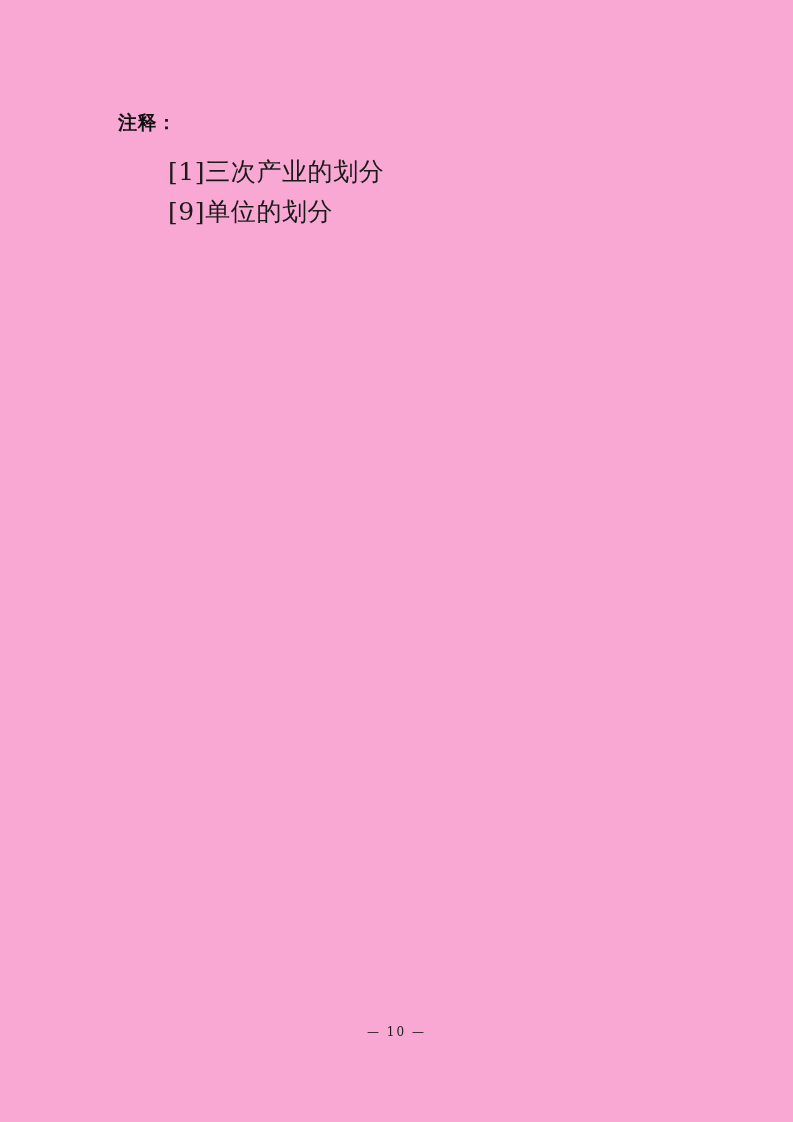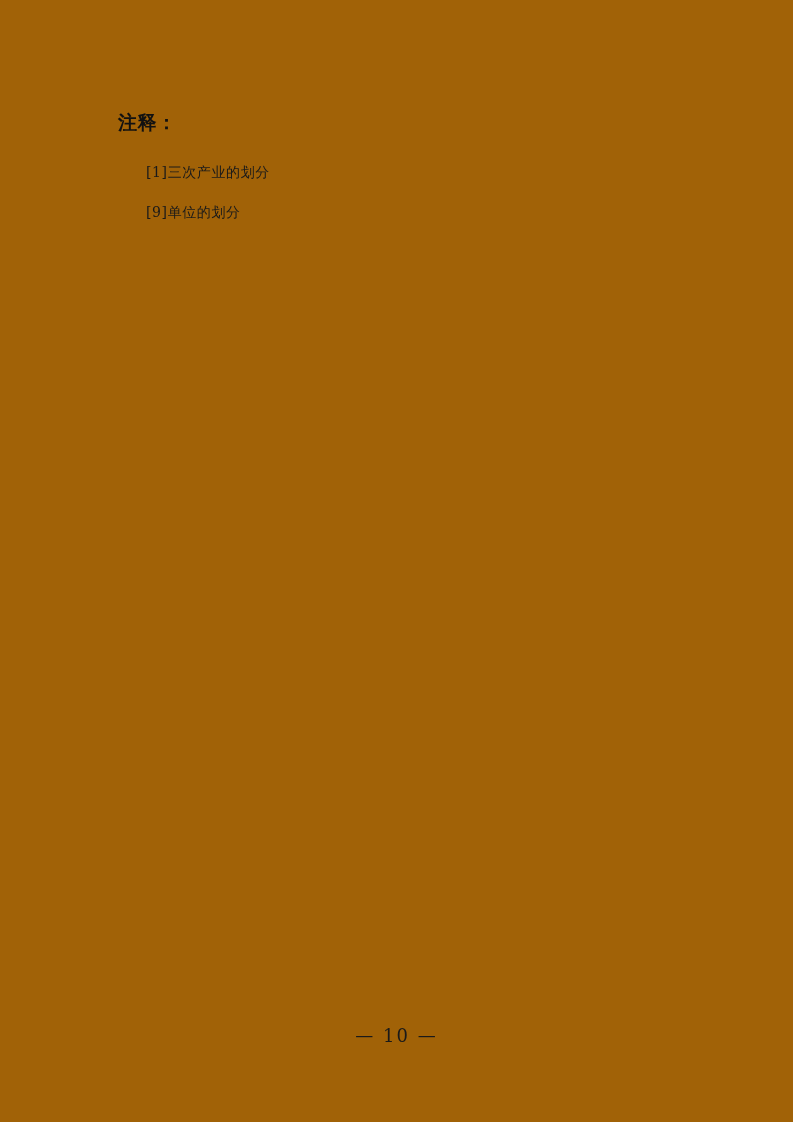--- a/index.html
+++ b/index.html
@@ -4,21 +4,21 @@
 <style>
   html, body {
     margin: 0;
     padding: 0;
     background: #ffffff;
   }
   .page {
     position: relative;
     width: 793px;
     height: 1122px;
-    background: #a16207;
+    background: #f9a8d4;
     margin: 0 auto;
     overflow: hidden;
     font-family: "DejaVu Serif", "Liberation Serif", serif;
     color: #171717;
   }
   .content {
     position: absolute;
     left: 118px;
     top: 108px;
     width: 570px;
@@ -26,38 +26,38 @@
   .heading {
     font-family: "DejaVu Sans", "Liberation Sans", sans-serif;
     font-weight: bold;
     font-size: 19px;
     line-height: 1.5;
     letter-spacing: 0.5px;
     margin: 0 0 16px 0;
     color: #111111;
   }
   .para {
-    font-size: 14px;
+    font-size: 25px;
     line-height: 38px;
     letter-spacing: 0.6px;
     margin: 0 0 2px 0;
     text-align: justify;
     text-justify: inter-ideograph;
     color: #1a1a1a;
   }
   .para.indent {
     text-indent: 2em;
   }
   .footer {
     position: absolute;
     left: 0;
     right: 0;
     top: 1025px;
     text-align: center;
-    font-size: 18px;
+    font-size: 12px;
     letter-spacing: 2px;
     color: #1a1a1a;
     font-family: "DejaVu Serif", "Liberation Serif", serif;
   }
 </style>
 </head>
 <body>
 
 <div class="page">
   <div class="content">

